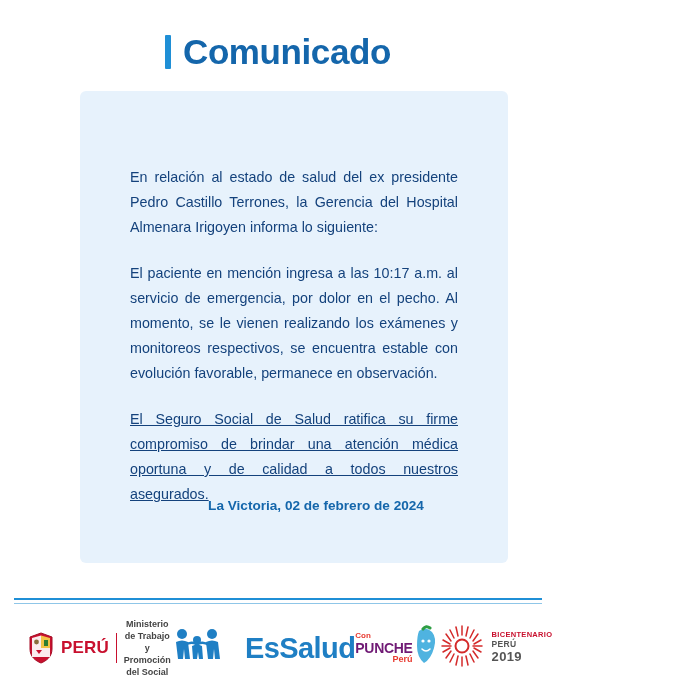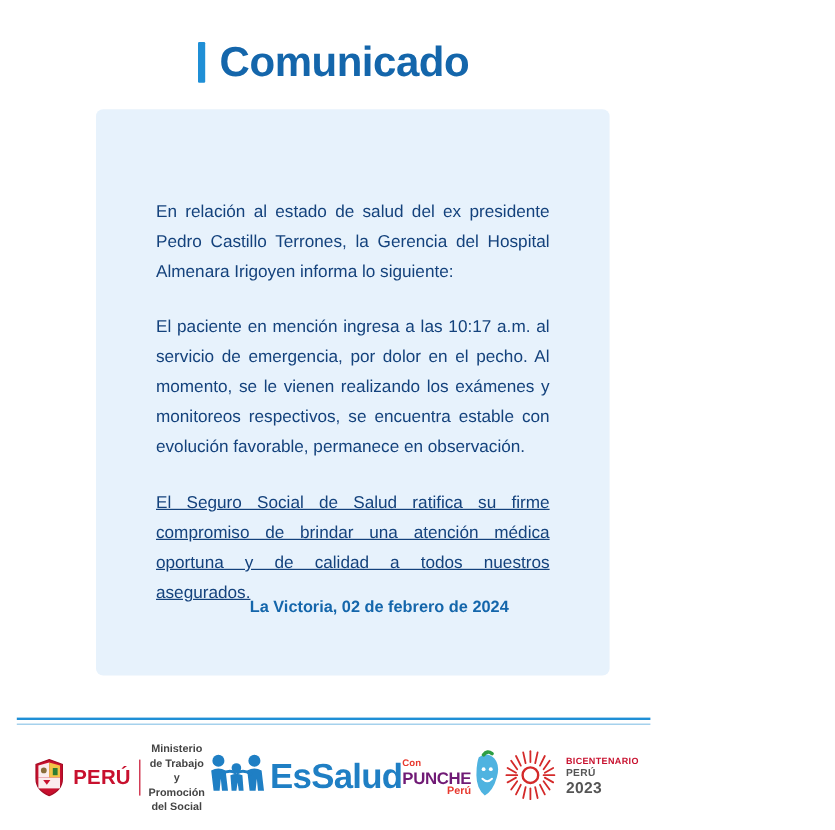--- a/index.html
+++ b/index.html
@@ -135,21 +135,21 @@
     line-height: 12px;
     color: #444;
     font-weight: bold;
     text-align: center;
   }
 
   
   .logo-essalud {
     display: flex;
     align-items: center;
-    gap: 2px;
+    gap: 22px;
   }
   .essalud-word {
     font-size: 29px;
     font-weight: bold;
     color: #1f7fc4;
     letter-spacing: -0.6px;
   }
 
   
   .logo-punche {
@@ -320,20 +320,20 @@
               <line x1="7" y1="11" x2="12" y2="18"></line>
               <line x1="11" y1="7" x2="15" y2="15"></line>
               <line x1="17" y1="4" x2="19" y2="13"></line>
             </g>
             <circle cx="23" cy="23" r="6.5" fill="none" stroke="#d42a2a" stroke-width="2"></circle>
           </svg>
         </span>
         <span class="bicen-text">
           <span class="bicen-l1">BICENTENARIO</span>
           <span class="bicen-l2">PERÚ</span>
-          <span class="bicen-l3">2023</span>
+          <span class="bicen-l3">2019</span>
         </span>
       </div>
 
     </div>
   </div>
 
 </div>
 
 </body></html>

